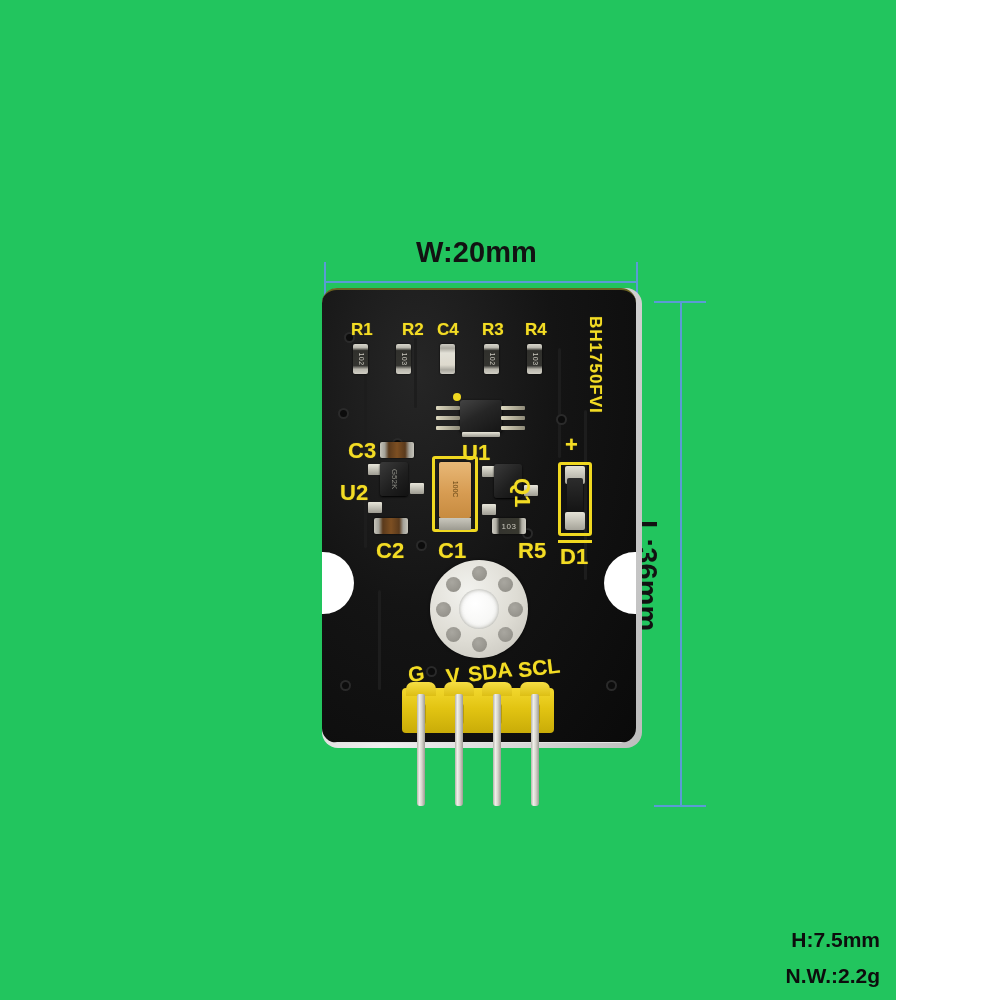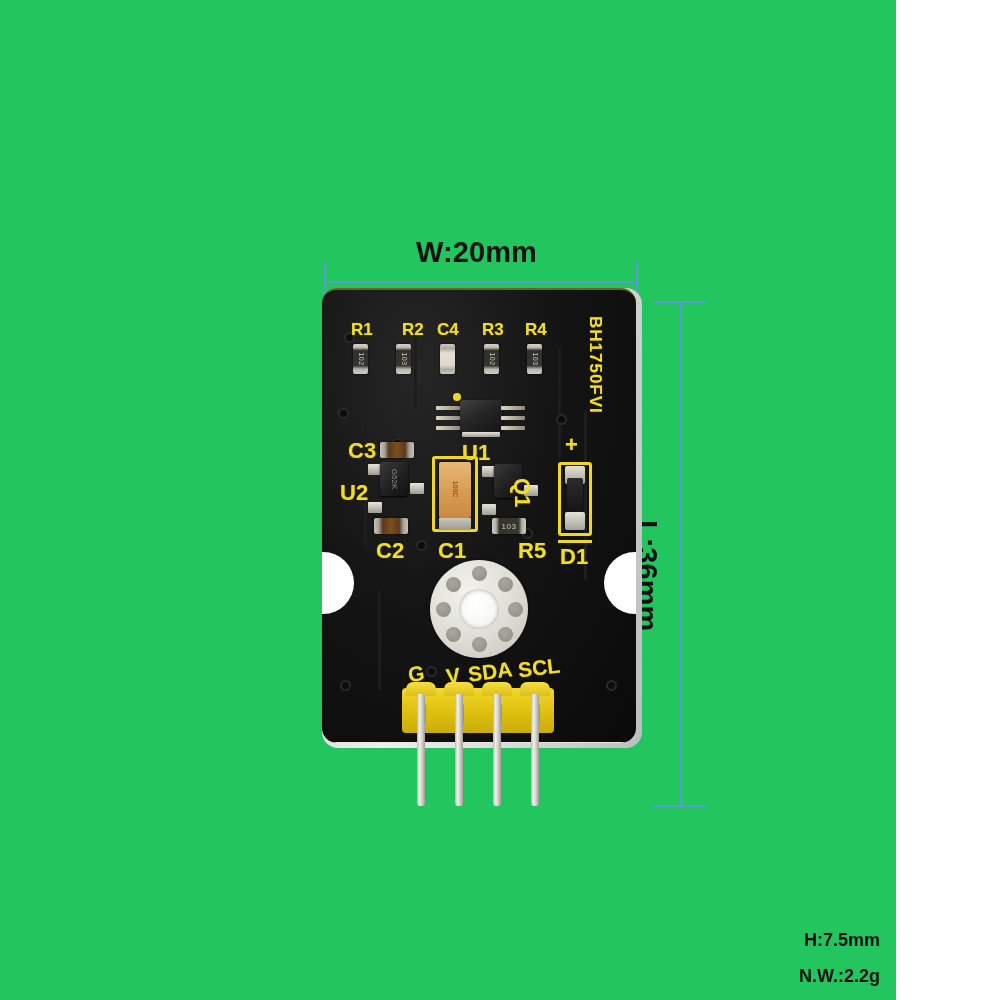--- a/index.html
+++ b/index.html
@@ -29,21 +29,21 @@
   #w-cap-left  { left: 324px; top: 262px; width: 2px;  height: 38px; }
   #w-cap-right { left: 636px; top: 262px; width: 2px;  height: 38px; }
   #l-line      { left: 680px; top: 301px; width: 2px;  height: 505px; }
   #l-cap-top   { left: 654px; top: 301px; width: 52px; height: 2px; }
   #l-cap-bot   { left: 654px; top: 805px; width: 52px; height: 2px; }
 
   
   #spec {
     position: absolute; right: 16px; top: 922px;
     text-align: right; color: #0d0d0d;
-    font-size: 18px; font-weight: 700; line-height: 36px;
+    font-size: 21px; font-weight: 700; line-height: 36px;
   }
 
   
   #board-wrap { position: absolute; left: 322px; top: 288px; width: 320px; height: 520px; }
 
   
   #board-edge {
     position: absolute; left: 0; top: 0; width: 320px; height: 460px;
     background: linear-gradient(100deg,#cfcfcf 0%,#efefef 35%,#d8d8d8 70%,#bdbdbd 100%);
     border-radius: 16px;

